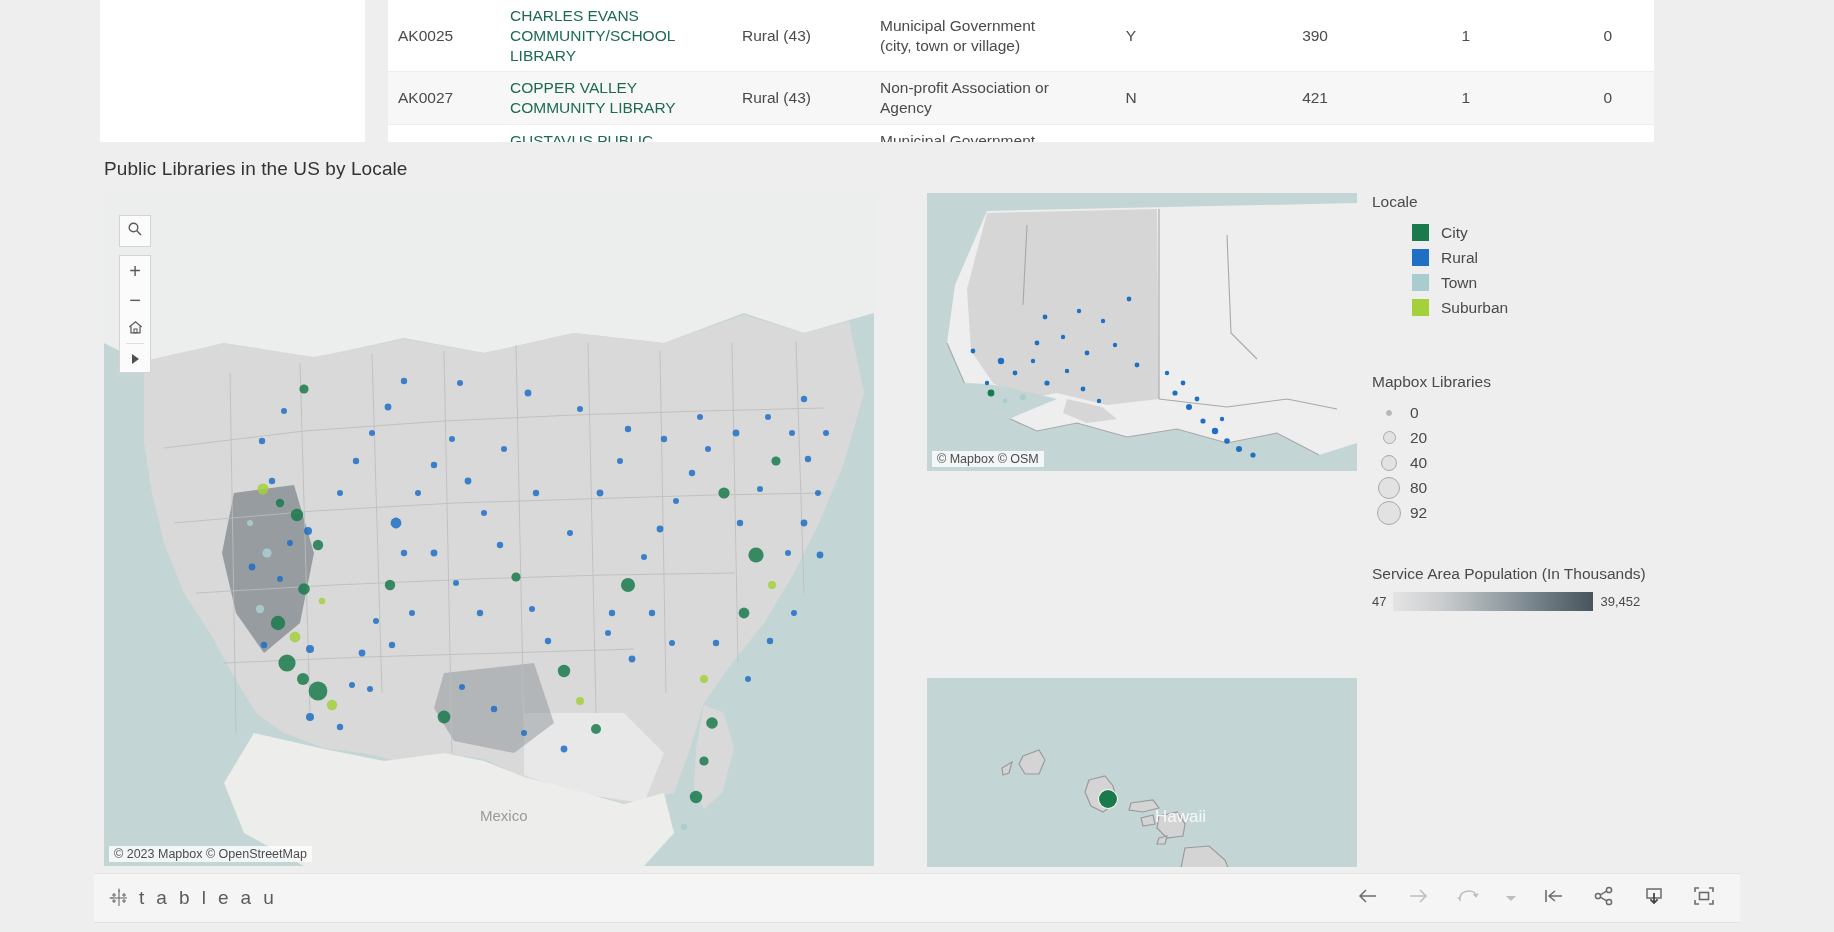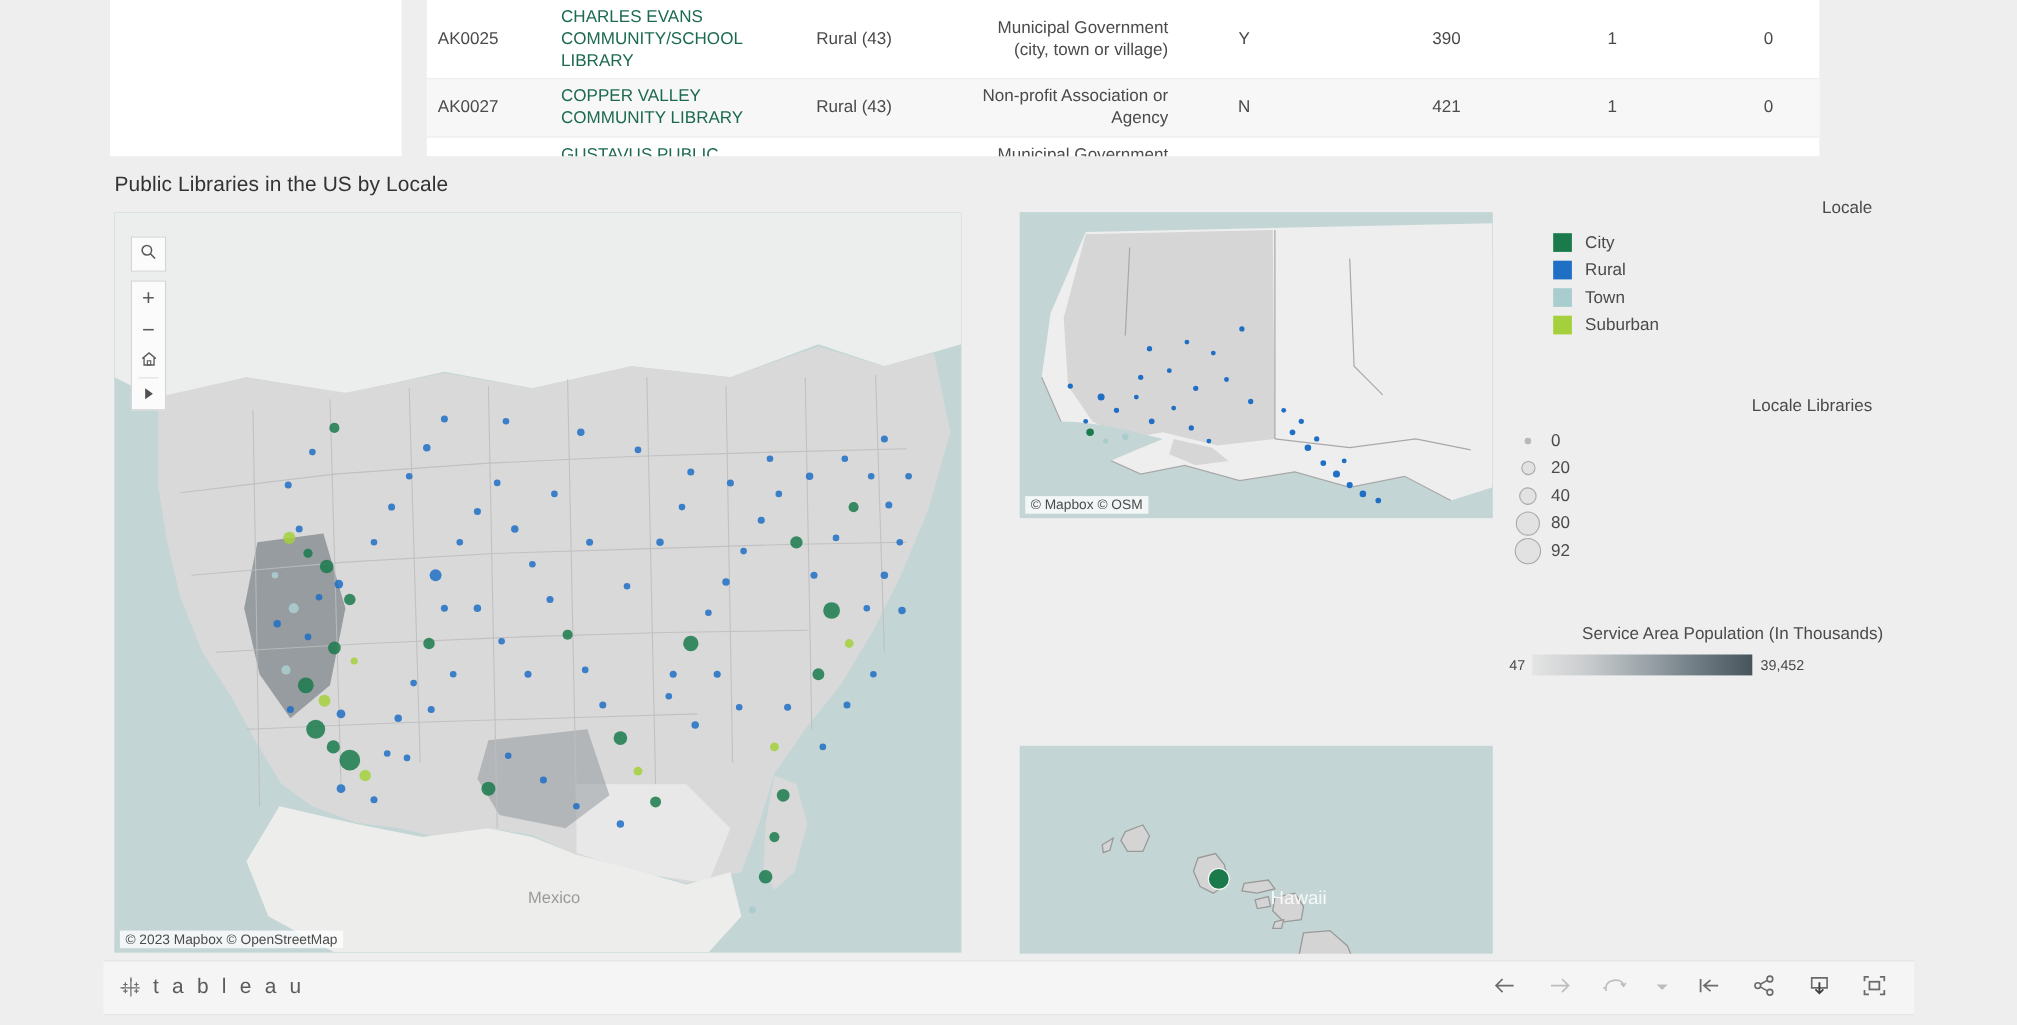--- a/index.html
+++ b/index.html
@@ -14,21 +14,21 @@
   
   .table-strip{position:absolute;left:0;top:0;width:1834px;height:145px;background:#eeeeee;overflow:hidden;}
   .left-white-panel{position:absolute;left:100px;top:0;width:265px;height:142px;background:#ffffff;}
   .table-wrap{position:absolute;left:388px;top:0;width:1266px;height:142px;background:#ffffff;overflow:hidden;}
   table.libs{border-collapse:collapse;width:1266px;table-layout:fixed;font-size:15.5px;color:#4a4a4a;}
   table.libs td{vertical-align:middle;padding:6px 10px;line-height:1.28;border-bottom:1px solid #ececec;}
   table.libs tr.alt td{background:#f7f7f7;}
   .c-id{width:92px;text-align:left;padding-left:14px;}
   .c-name{width:212px;text-align:left;color:#1d6b4f;}
   .c-locale{width:118px;text-align:left;}
-  .c-gov{width:182px;text-align:right;}
+  .c-gov{width:182px;text-align:left;}
   .c-flag{width:98px;text-align:center;}
   .c-pop{width:128px;text-align:right;padding-right:32px;}
   .c-n1{width:122px;text-align:right;padding-right:28px;}
   .c-n2{width:122px;text-align:right;padding-right:28px;}
   .c-n3{width:122px;text-align:right;padding-right:30px;}
 
   
   .dash{position:absolute;left:0;top:145px;width:1834px;height:722px;background:#eeeeee;}
   .dash-title{position:absolute;left:104px;top:13px;font-size:19px;color:#333;letter-spacing:.1px;}
 
@@ -41,33 +41,33 @@
 
   
   .ctl-search{position:absolute;left:15px;top:22px;width:30px;height:30px;background:#fbfbfb;
     border:1px solid #d4d4d4;display:flex;align-items:center;justify-content:center;z-index:7;}
   .ctl-stack{position:absolute;left:15px;top:62px;width:30px;height:116px;background:#fbfbfb;
     border:1px solid #d4d4d4;z-index:7;}
   .ctl-btn{height:29px;display:flex;align-items:center;justify-content:center;color:#5a5a5a;font-size:20px;line-height:1;}
   .ctl-sep{height:1px;background:#dedede;margin:0 6px;}
 
   
-  .legend{position:absolute;left:1372px;top:36px;width:330px;height:673px;text-align:right;}
+  .legend{position:absolute;left:1372px;top:48px;width:330px;height:673px;}
   .lg-title{font-size:15.5px;color:#4a4a4a;margin:0 0 9px 0;}
   .lg-row{display:flex;align-items:center;height:25px;padding-left:40px;}
   .sw{width:17px;height:17px;margin-right:12px;flex:0 0 auto;}
   .lg-lab{font-size:15.5px;color:#4a4a4a;}
 
   .size-block{position:absolute;left:0;top:180px;width:330px;}
   .size-row{display:flex;align-items:center;height:25px;}
   .size-dot-cell{width:34px;display:flex;align-items:center;justify-content:center;flex:0 0 auto;}
   .size-dot{border-radius:50%;background:#e2e2e2;border:1px solid #a9a9a9;}
   .size-lab{font-size:15.5px;color:#4a4a4a;padding-left:4px;}
 
-  .grad-block{position:absolute;left:0;top:372px;width:340px;margin-top:15px;}
+  .grad-block{position:absolute;left:0;top:372px;width:340px;}
   .grad-title{font-size:15.5px;color:#4a4a4a;margin-bottom:9px;}
   .grad-row{display:flex;align-items:center;}
   .grad-min,.grad-max{font-size:13px;color:#4a4a4a;}
   .grad-min{margin-right:7px;}
   .grad-max{margin-left:7px;}
   .grad-bar{width:200px;height:19px;
     background:linear-gradient(to right,#e4e4e4 0%,#c9ccce 25%,#9aa3a8 52%,#6d7a82 76%,#47545c 100%);}
 
   
   .toolbar{position:absolute;left:0;top:867px;width:1834px;height:65px;background:#eeeeee;}
@@ -413,21 +413,21 @@
           <span class="sw" style="background:#a9ccce"></span>
           <span class="lg-lab">Town</span>
         </div>
         <div class="lg-row">
           <span class="sw" style="background:#a3d03b"></span>
           <span class="lg-lab">Suburban</span>
         </div>
       </div>
 
       <div class="size-block">
-        <div class="lg-title">Locale Libraries</div>
+        <div class="lg-title">Mapbox Libraries</div>
         <div class="size-row">
           <span class="size-dot-cell">
               <span class="size-dot" style="width:4px;height:4px;background:#b8b8b8;border-color:#b8b8b8"></span>
             </span>
           <span class="size-lab">0</span>
         </div>
         <div class="size-row">
           <span class="size-dot-cell">
               <span class="size-dot" style="width:11px;height:11px;"></span>
             </span>

